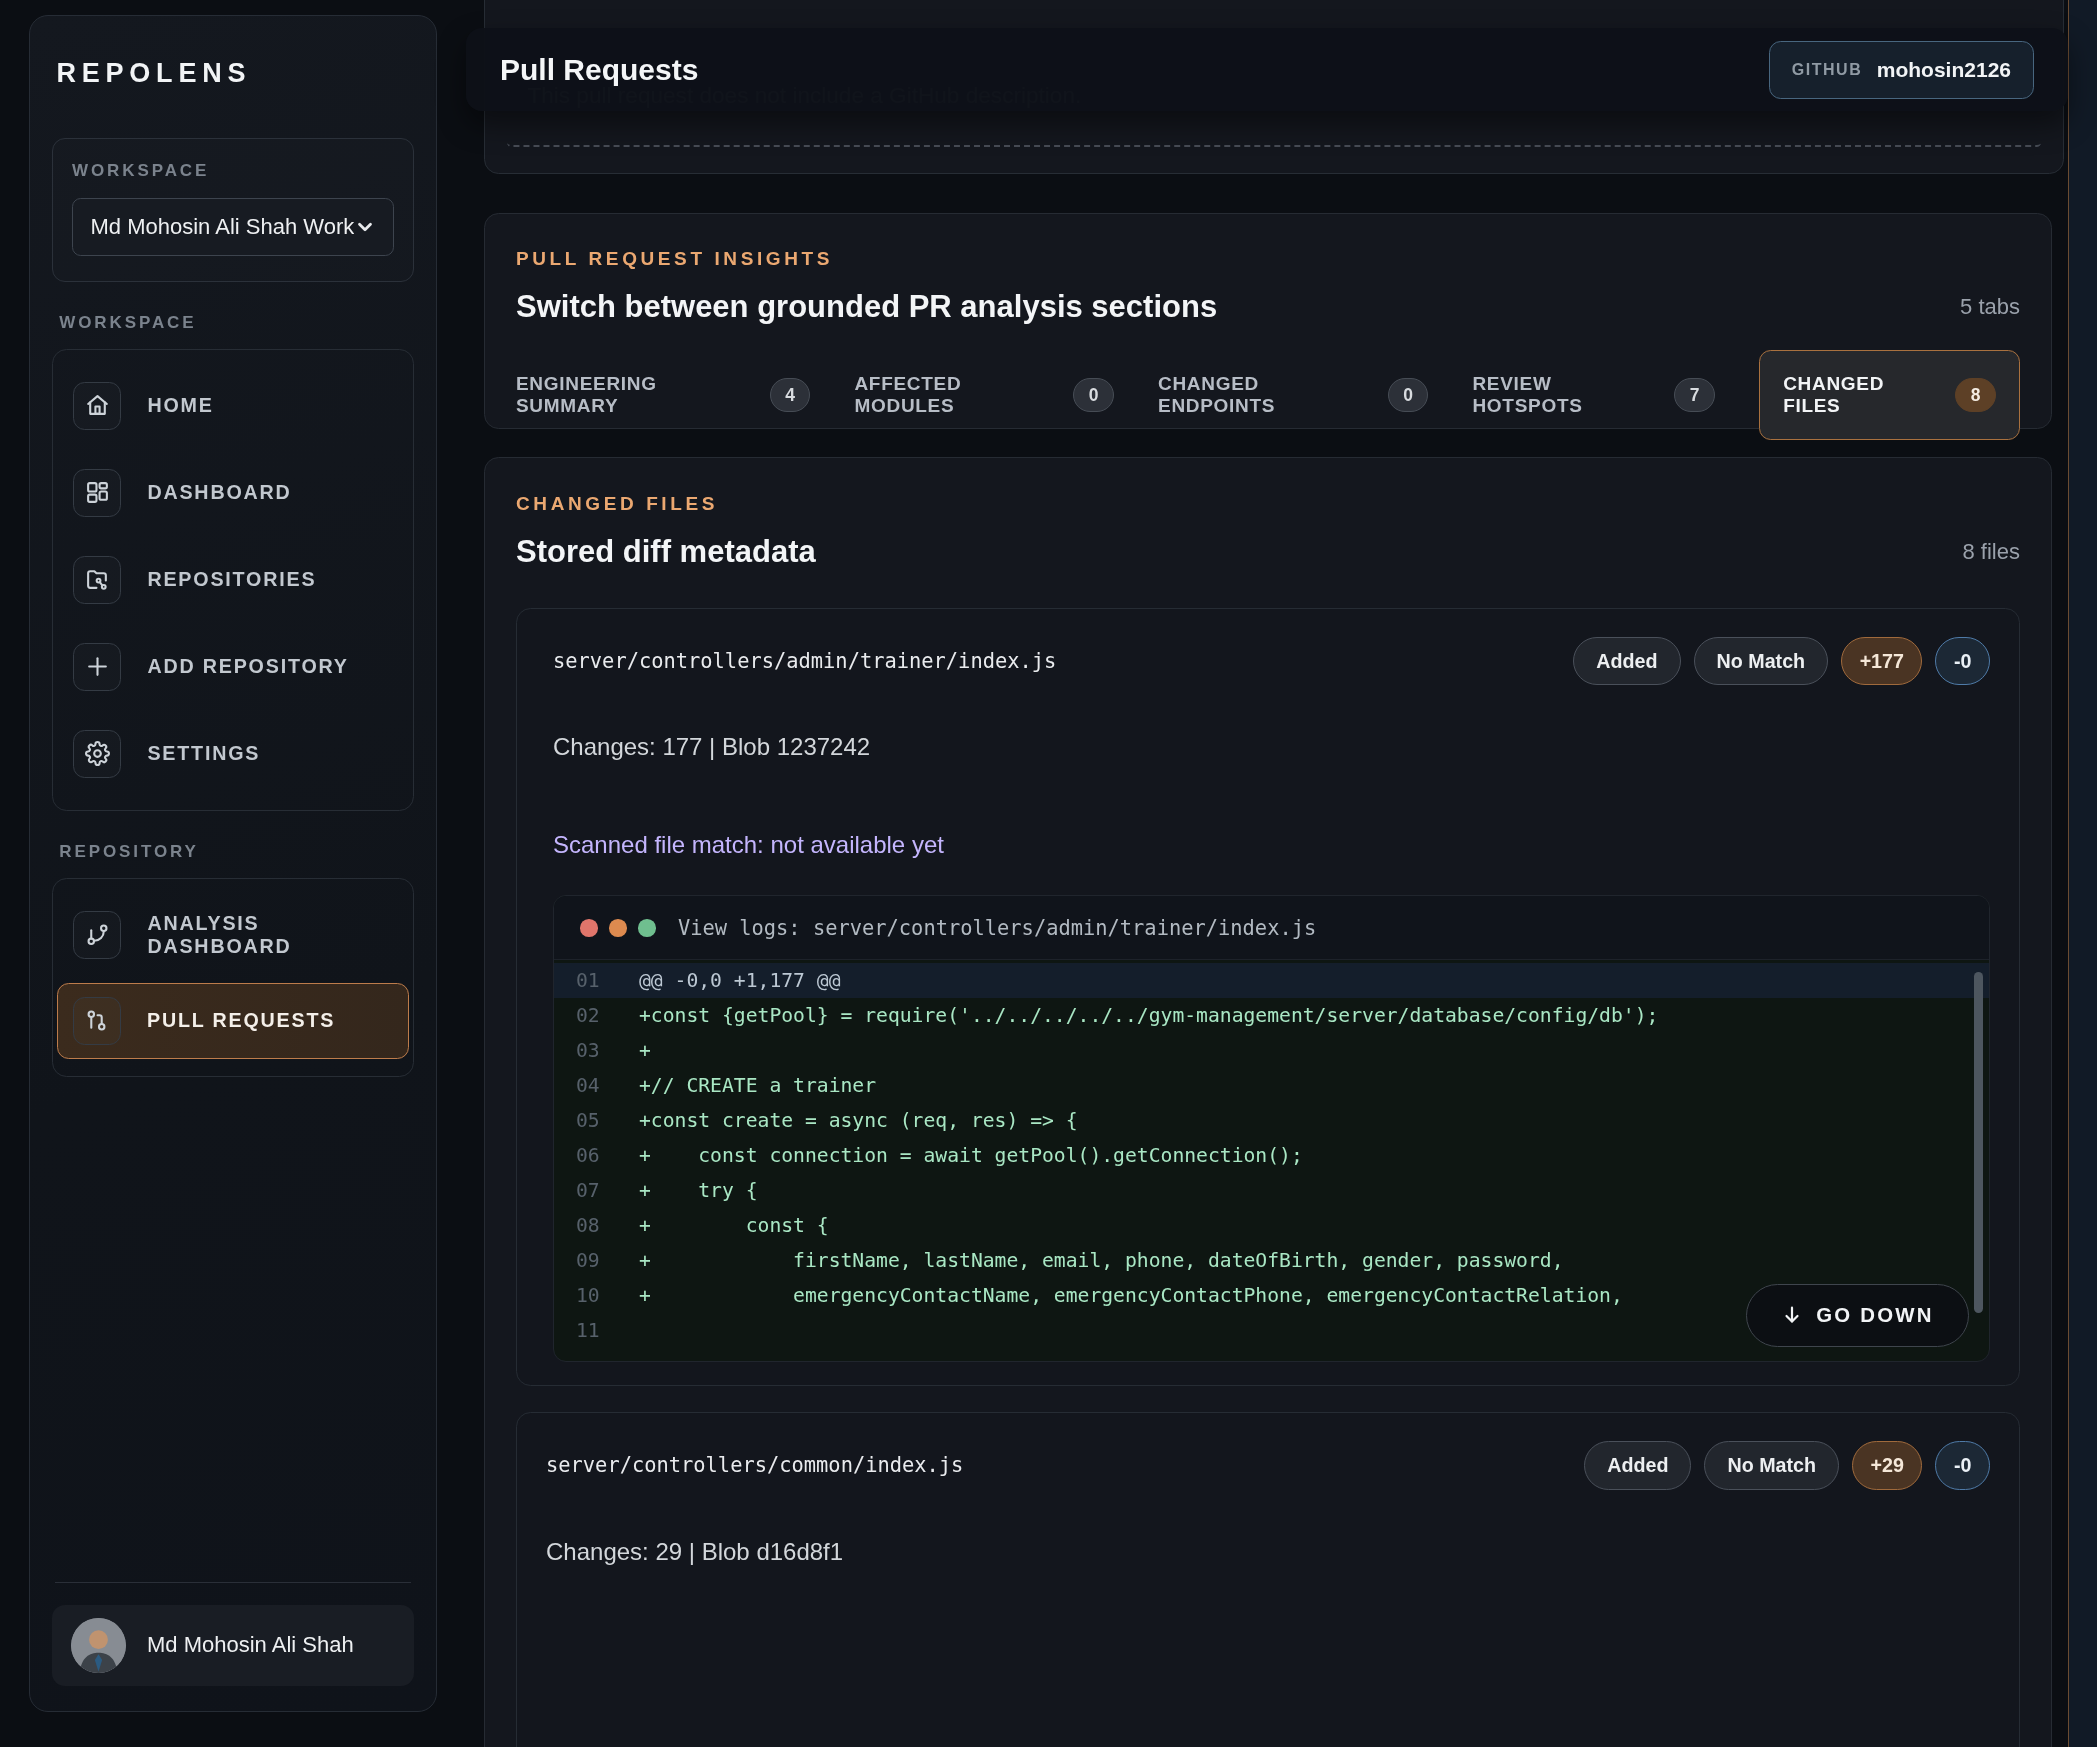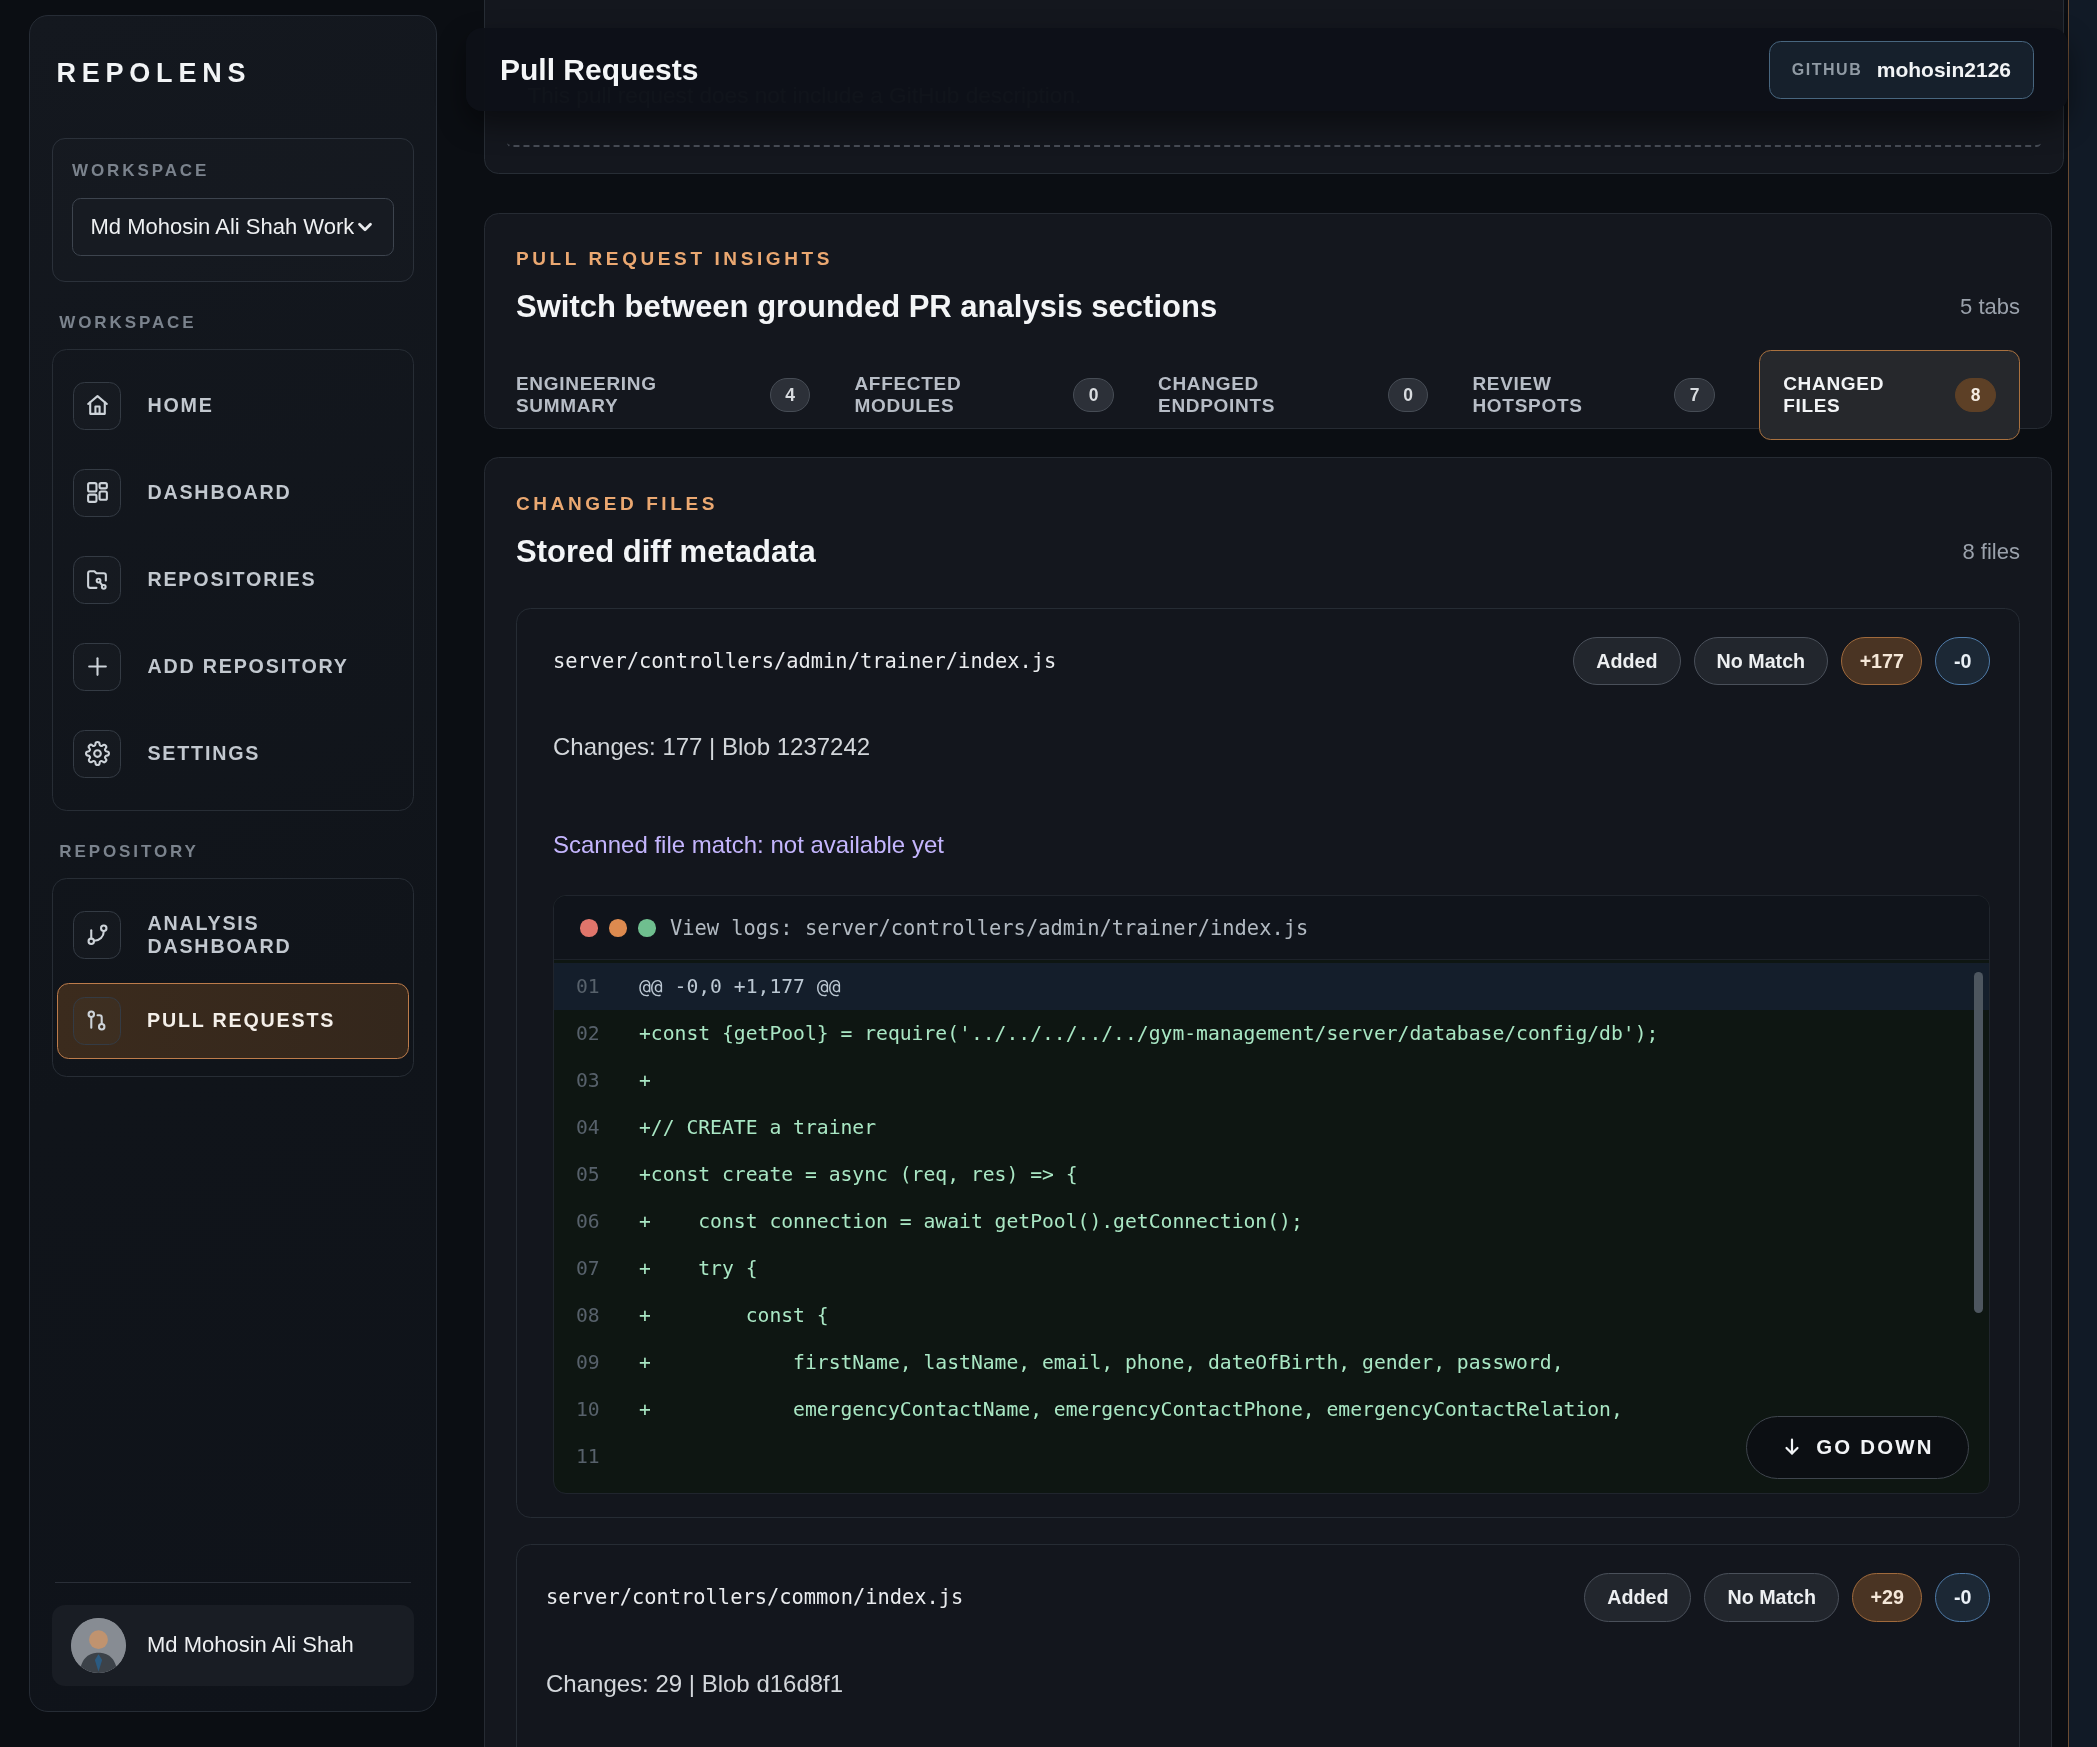--- a/index.html
+++ b/index.html
@@ -171,31 +171,31 @@
   .badge-del   { background:#1c2835; border:1.5px solid #4f7ba8; color:#eaf0f6; padding:11.7px 17.5px; }
   .file-changes { margin-top:48px; font-size:24px; color:#d3d7db; }
   .file-scan    { margin-top:70px; font-size:24px; color:#c4b5fd; }
 
   .terminal {
     margin-top:36px; border:0.7px solid #20252d; border-radius:13px; overflow:hidden;
     position:relative; background:#0e1612;
   }
   .t-header {
     height:64px; background:#10141b; border-bottom:0.7px solid #1d222a;
-    display:flex; align-items:center; padding:0 26px; gap:14px;
+    display:flex; align-items:center; padding:0 26px; gap:22px;
   }
   .t-dots { display:flex; gap:11.7px; }
   .t-dot { width:17.5px; height:17.5px; border-radius:50%; }
   .t-dot-red    { background:#e0756b; }
   .t-dot-orange { background:#dd8a4f; }
   .t-dot-green  { background:#6fbf8f; }
   .t-title { font-family:"DejaVu Sans Mono", monospace; font-size:20.4px; color:#b2bac2; }
   .t-body { padding:2.9px 0 13px 0; position:relative; }
   .t-line {
-    display:flex; align-items:center; height:47px;
+    display:flex; align-items:center; height:35px;
     font-family:"DejaVu Sans Mono", monospace; font-size:19.7px;
   }
   .t-num { width:44px; margin:0 19px 0 22px; color:#57616b; }
   .t-code { white-space:pre; color:#a9e7c4; }
   .t-line.hunk { background:#141e2b; }
   .t-line.hunk .t-code { color:#bcc8d3; }
   .t-scrollbar {
     position:absolute; right:5.8px; top:11.7px; width:9.5px; height:341px;
     background:#4d565f; border-radius:5.1px;
   }

